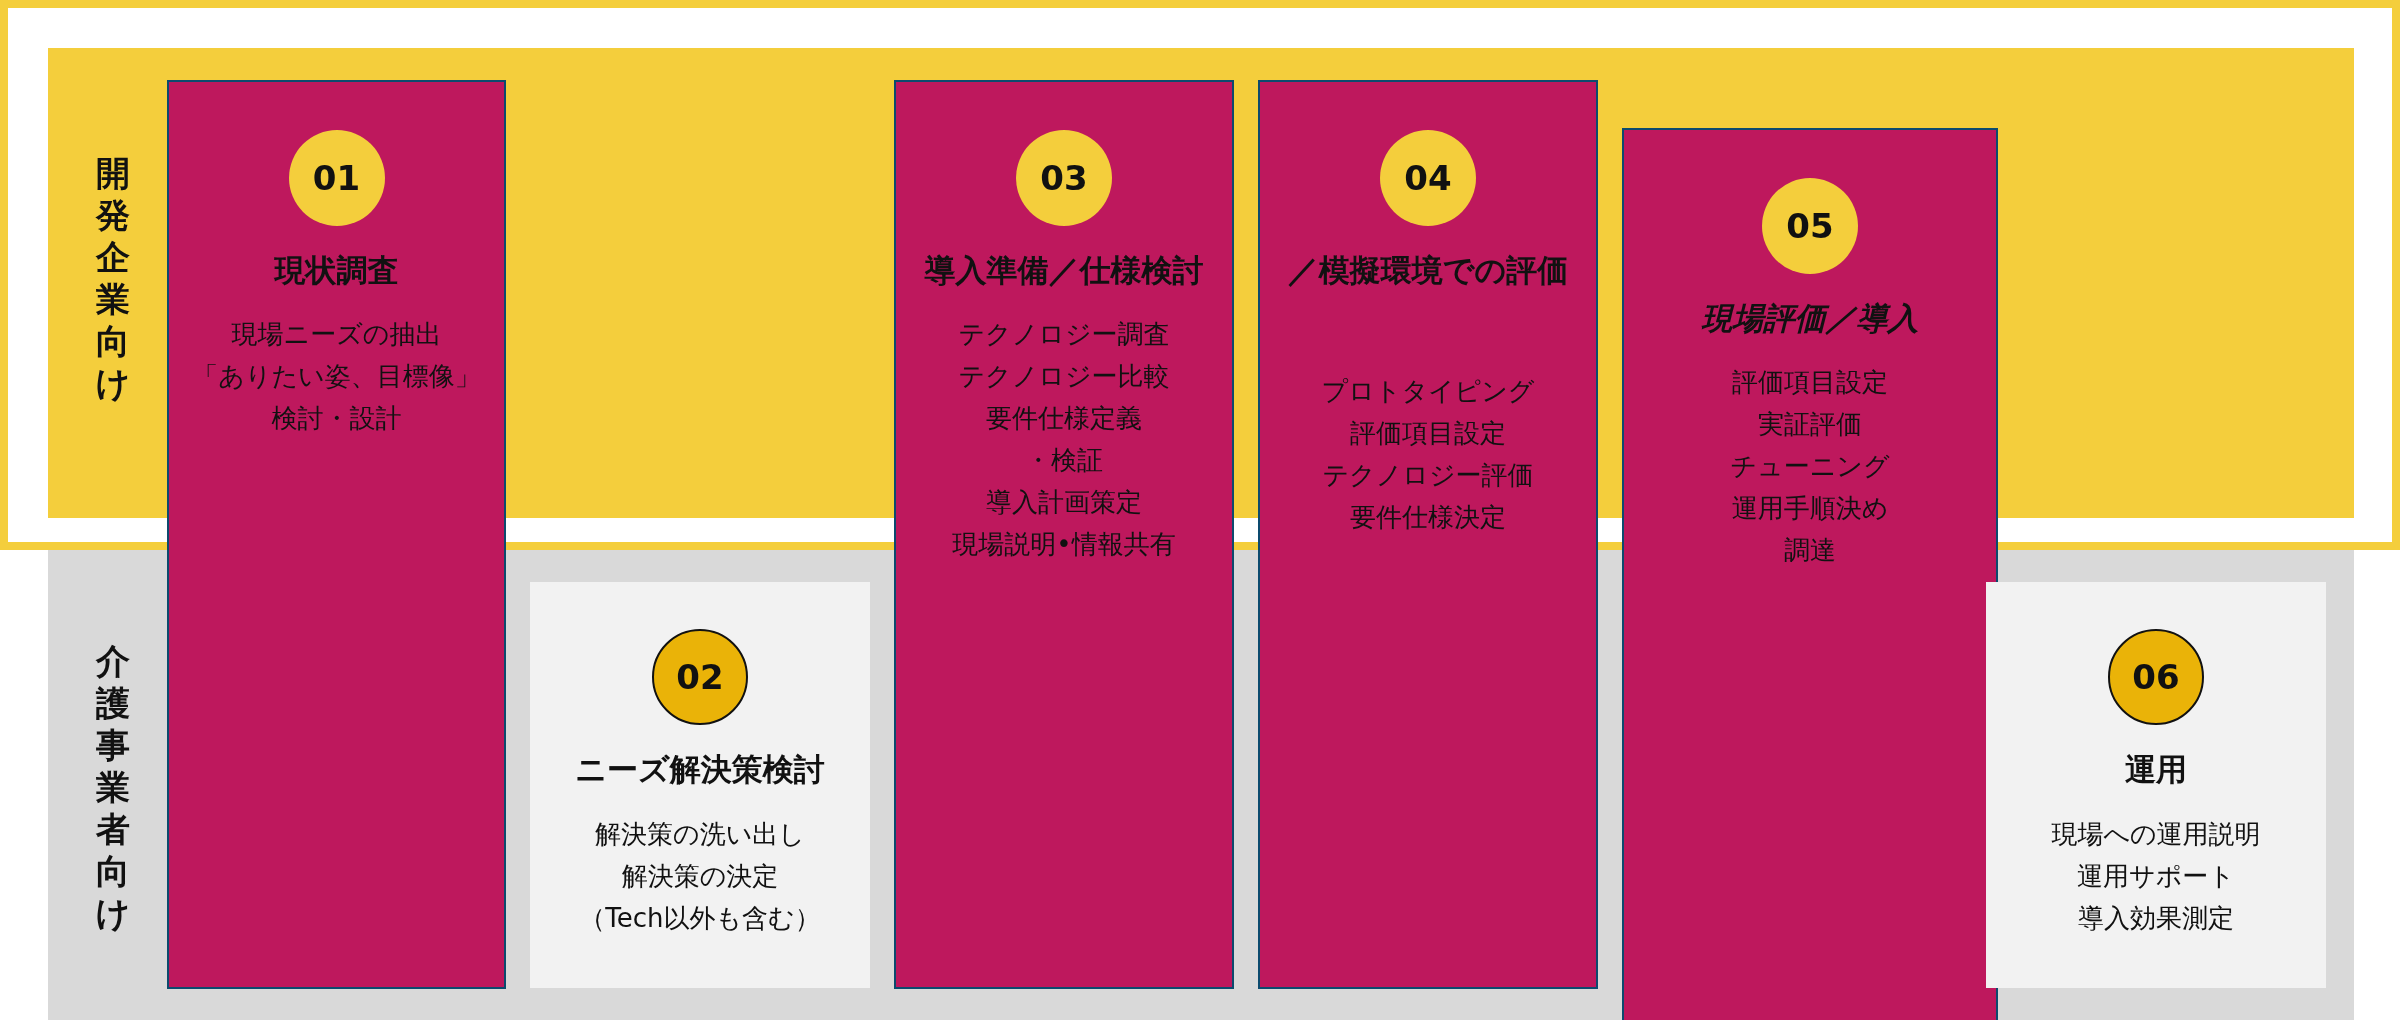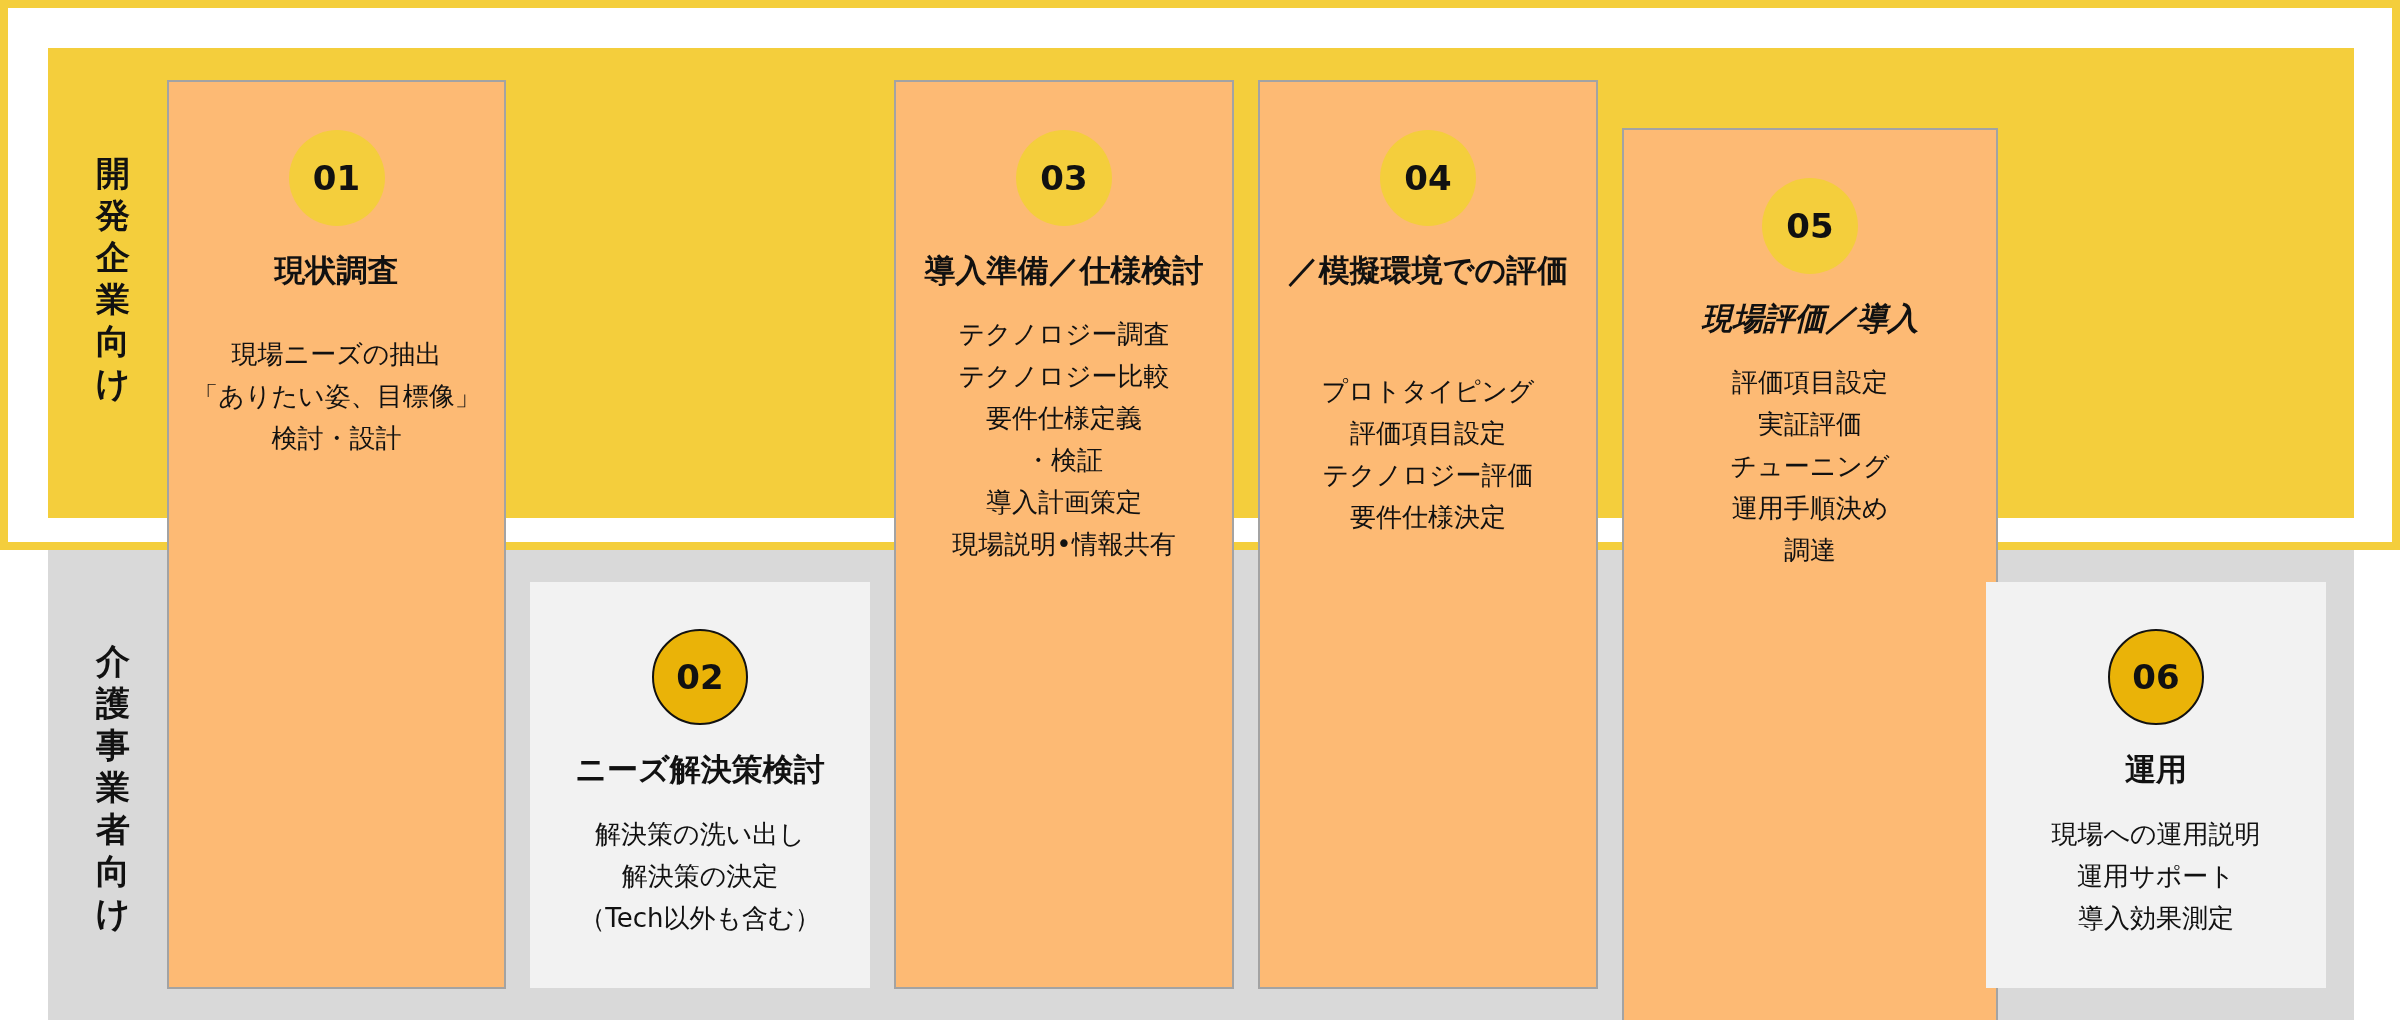--- a/index.html
+++ b/index.html
@@ -25,21 +25,21 @@
     position: absolute; width: 60px; left: 83px;
     font-weight: bold; font-size: 34px; line-height: 42px;
     text-align: center; color: #111;
   }
   .side-label span { display: block; }
   .card {
     position: absolute; box-sizing: border-box;
     text-align: center;
   }
   .card.dev {
-    background: #fdba74; border: 2px solid #a3a3a3;
+    background: #be185d; border: 2px solid #0c4a6e;
     top: 80px; height: 909px;
   }
   .card.care {
     background: #f2f2f2; top: 582px; height: 406px;
   }
   .num {
     position: absolute; left: 50%; width: 96px; height: 96px; margin-left: -48px;
     border-radius: 50%; box-sizing: border-box;
     display: flex; align-items: center; justify-content: center;
     font-family: "DejaVu Sans", sans-serif; font-weight: bold; font-size: 34px;
@@ -80,21 +80,21 @@
   <span>者</span>
   <span>向</span>
   <span>け</span>
 </div>
 
 <div class="card dev" style="left:167px; width:339px;">
   <div class="num yellow" style="top:48px;">01</div>
   <div class="title" style="top:160px;">
     <div>現状調査</div>
   </div>
-  <div class="body-lines" style="top:231px;margin-top:20px;">
+  <div class="body-lines" style="top:231px;">
     <div>現場ニーズの抽出</div>
     <div>「ありたい姿、目標像」</div>
     <div>検討・設計</div>
   </div>
 </div>
 
 <div class="card care" style="left:530px; width:340px;">
   <div class="num outline" style="top:47px;">02</div>
   <div class="title" style="top:159px;">
     <div>ニーズ解決策検討</div>

